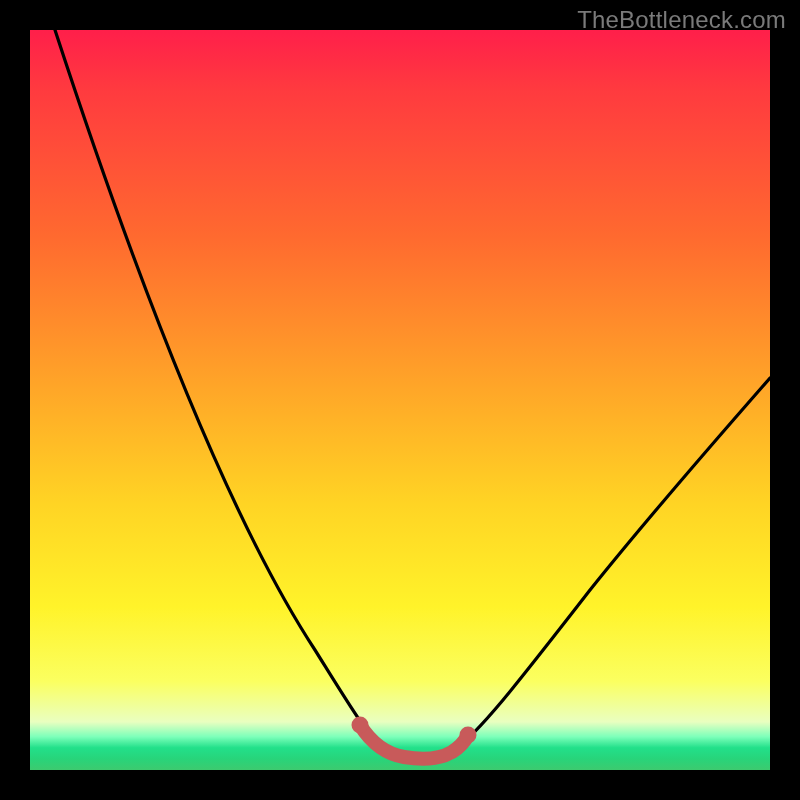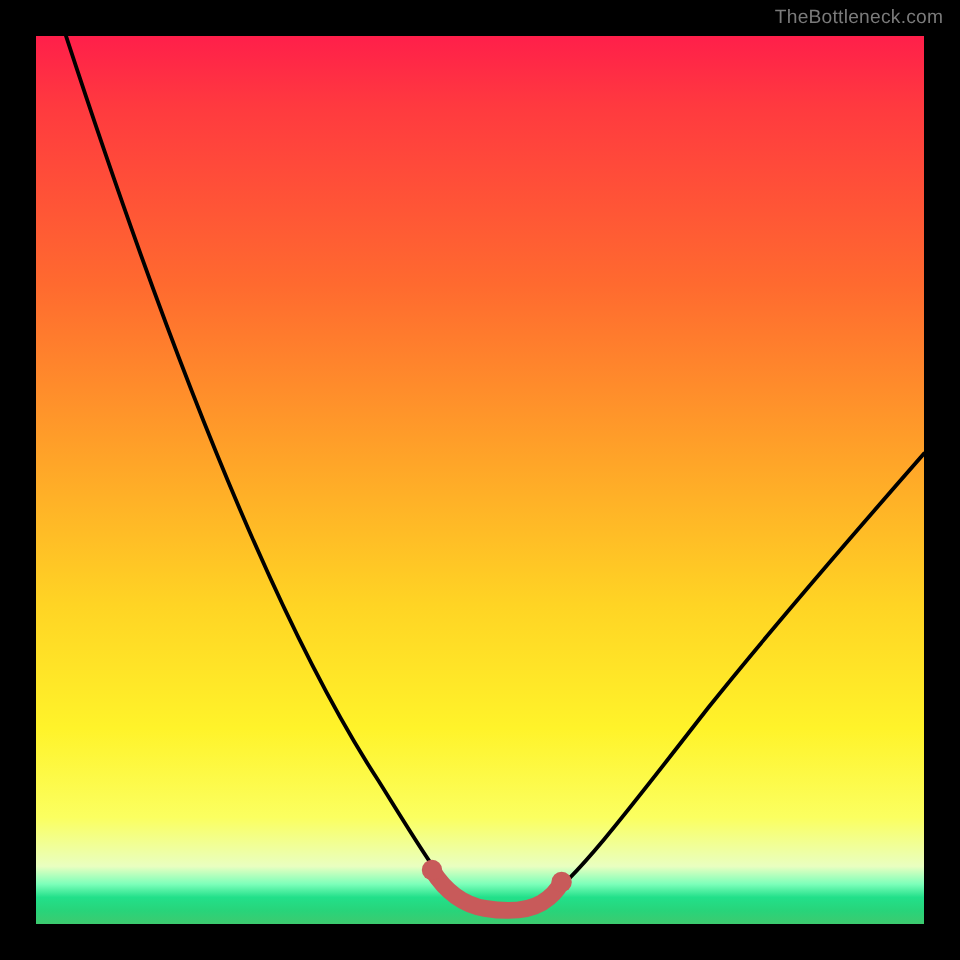--- a/index.html
+++ b/index.html
@@ -46,21 +46,21 @@
   }
   .curves {
     position: absolute;
     inset: 0;
   }
   .watermark {
     position: absolute;
     top: 6px;
     right: 14px;
     color: #7a7a7a;
-    font-size: 16px;
+    font-size: 24px;
     font-weight: 500;
     letter-spacing: 0.2px;
     user-select: none;
   }
 </style>
 </head>
 <body>
 
 <div class="stage">
   <div class="watermark">TheBottleneck.com</div>

